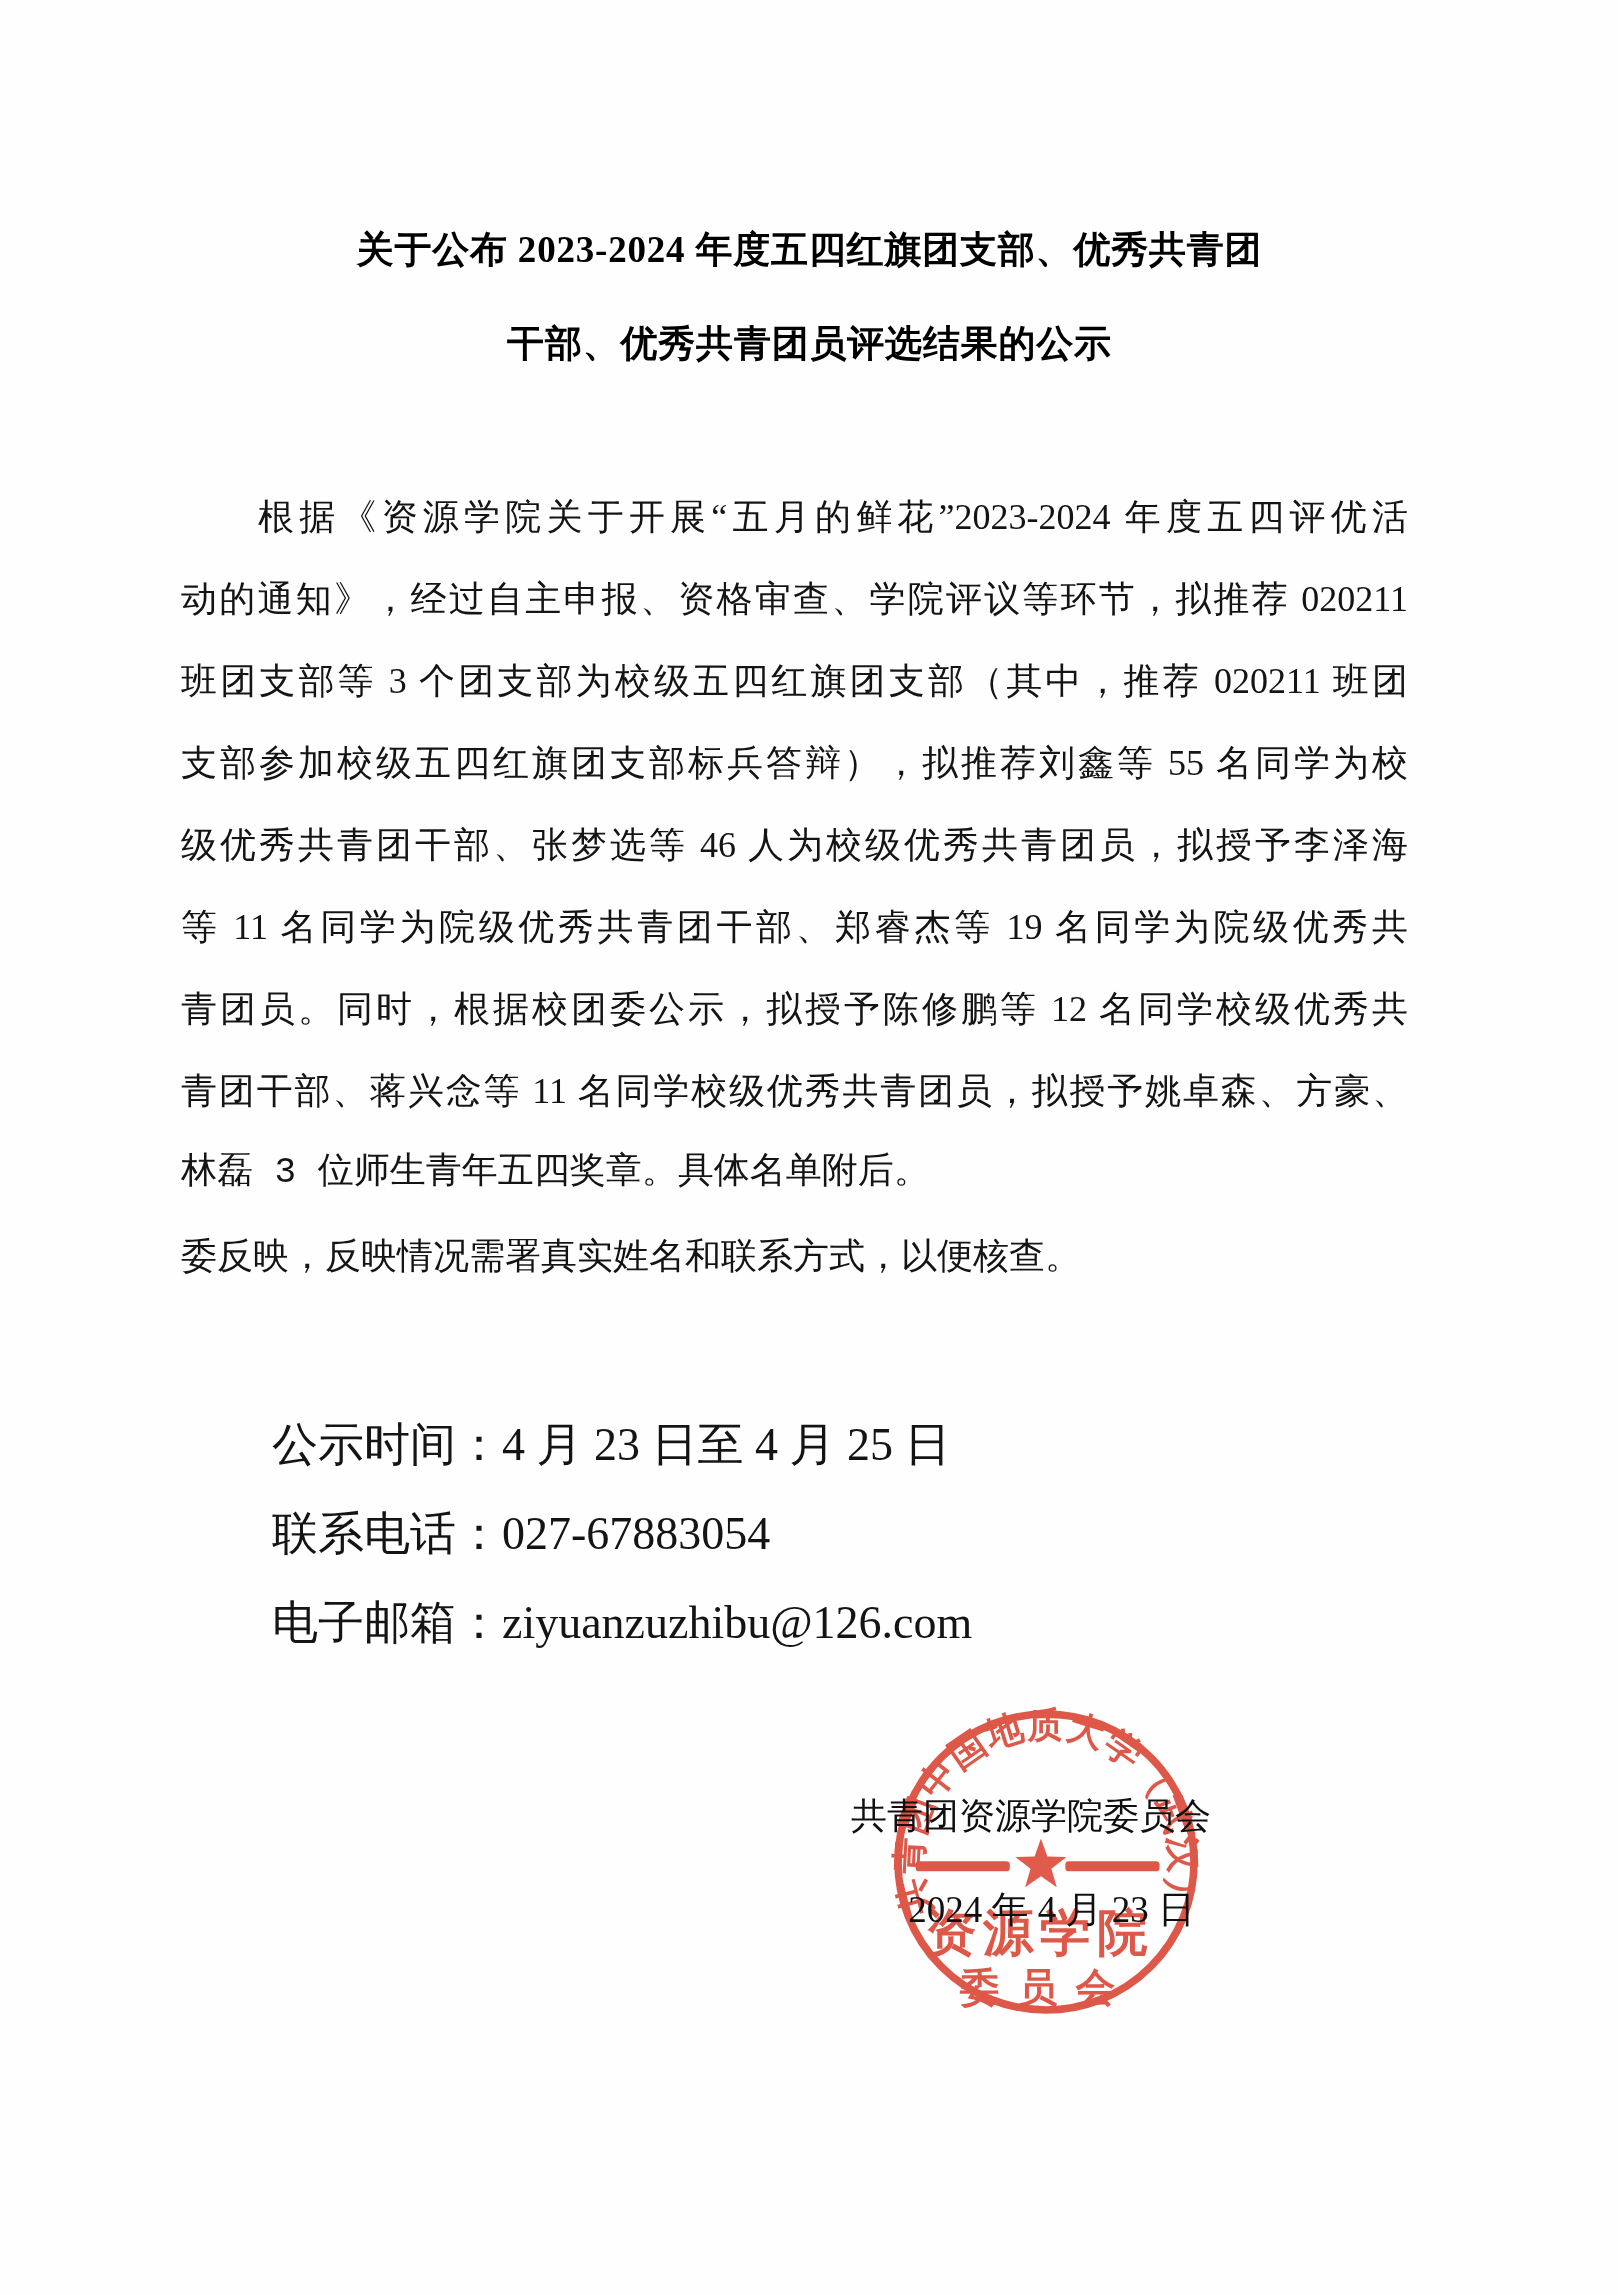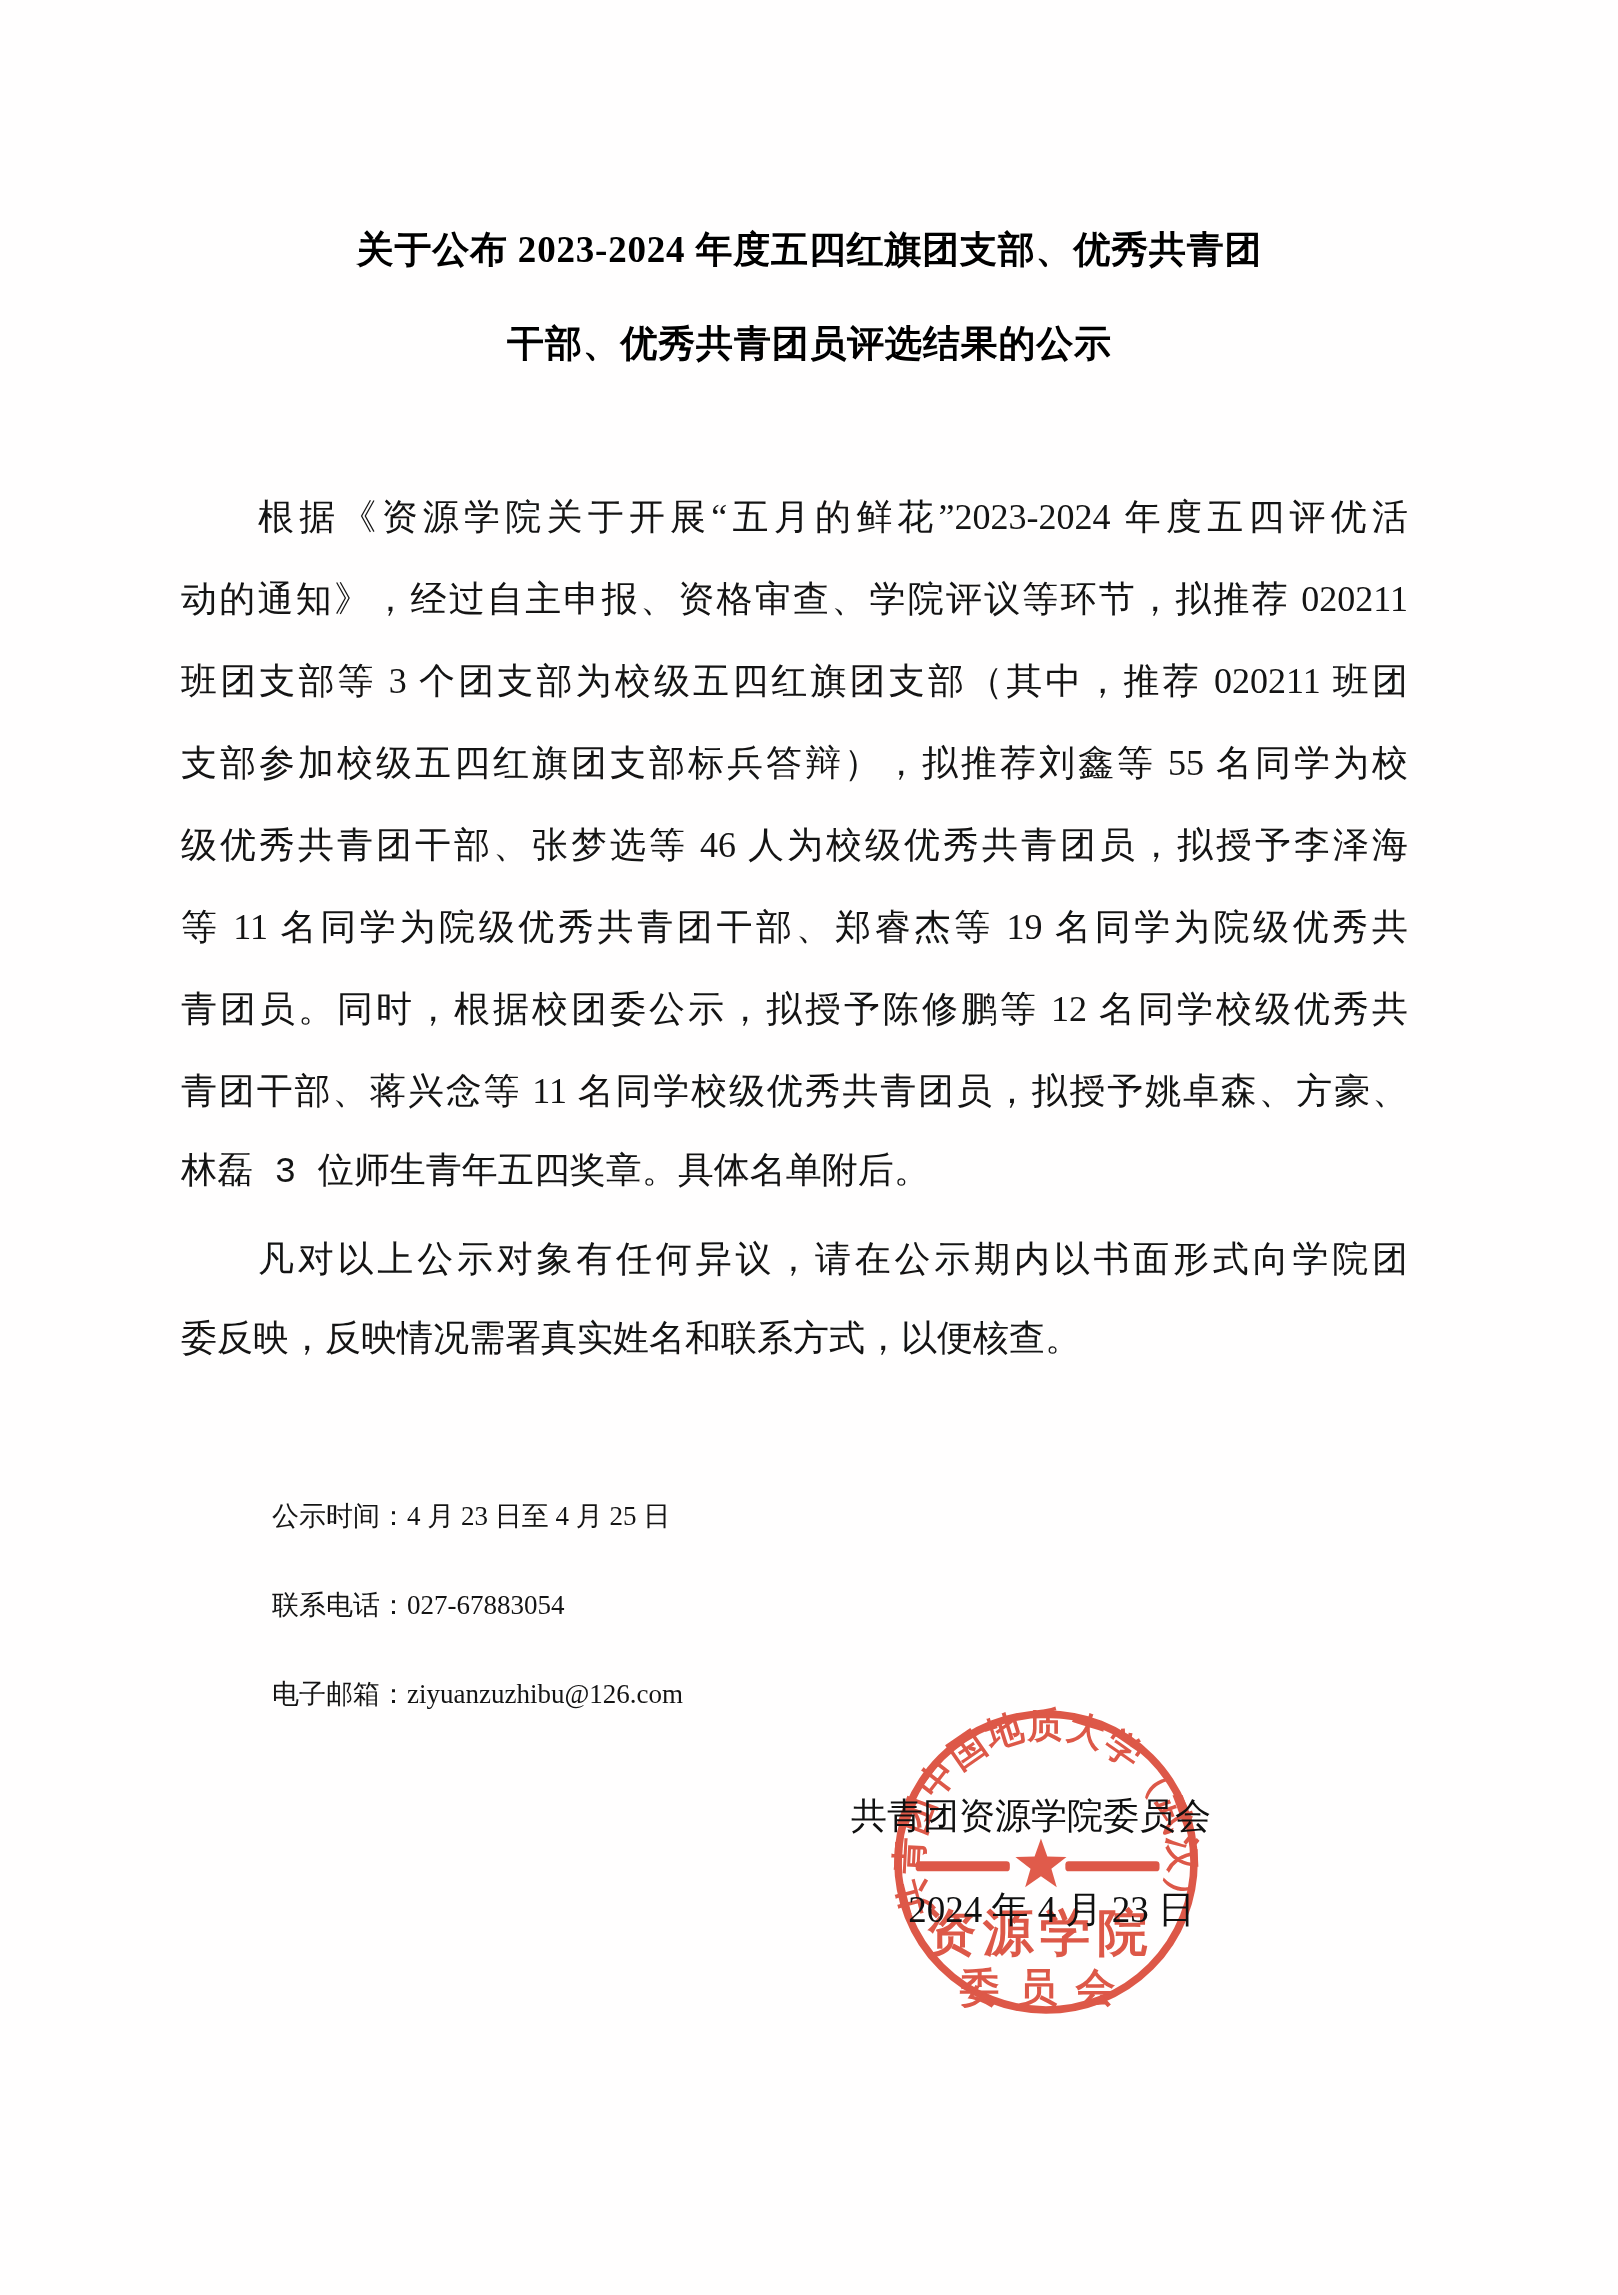--- a/index.html
+++ b/index.html
@@ -23,22 +23,22 @@
   }
   .para1{top:476px;}
   .para2{top:1218px;}
   .line{
     height:82px;line-height:82px;overflow:hidden;
     text-align:justify;text-align-last:justify;
   }
   .line.indent{text-indent:77px;}
   .line.endline{text-align:right;text-align-last:left;font-family:Liberation Mono, monospace;}
   .info-block{
-    position:absolute;left:195px;top:1472px;width:1227px;
-    font-size:27px;
+    position:absolute;left:195px;top:1400px;width:1227px;
+    font-size:46px;
   }
   .info-line{
     height:89px;line-height:89px;overflow:hidden;
     text-align:left;text-align-last:left;text-indent:77px;
   }
   .seal{
     position:absolute;left:882px;top:1698px;width:328px;height:328px;
     z-index:2;opacity:0.87;
   }
   .seal-ring{fill:none;stroke:#d8402e;stroke-width:9px;}
@@ -72,21 +72,20 @@
     <div class="line">班团支部等 3 个团支部为校级五四红旗团支部（其中，推荐 020211 班团</div>
     <div class="line">支部参加校级五四红旗团支部标兵答辩），拟推荐刘鑫等 55 名同学为校</div>
     <div class="line">级优秀共青团干部、张梦选等 46 人为校级优秀共青团员，拟授予李泽海</div>
     <div class="line">等 11 名同学为院级优秀共青团干部、郑睿杰等 19 名同学为院级优秀共</div>
     <div class="line">青团员。同时，根据校团委公示，拟授予陈修鹏等 12 名同学校级优秀共</div>
     <div class="line">青团干部、蒋兴念等 11 名同学校级优秀共青团员，拟授予姚卓森、方豪、</div>
     <div class="line endline">林磊 3 位师生青年五四奖章。具体名单附后。</div>
   </div>
 
   <div class="para para2">
-    <div class="line indent">凡对以上公示对象有任何异议，请在公示期内以书面形式向学院团</div>
     <div class="line endline">委反映，反映情况需署真实姓名和联系方式，以便核查。</div>
   </div>
 
   <div class="info-block">
     <div class="info-line">公示时间：4 月 23 日至 4 月 25 日</div>
     <div class="info-line">联系电话：027-67883054</div>
     <div class="info-line">电子邮箱：ziyuanzuzhibu@126.com</div>
   </div>
 
   <svg class="seal" viewBox="0 0 390 390" xmlns="http://www.w3.org/2000/svg" xmlns:xlink="http://www.w3.org/1999/xlink">

